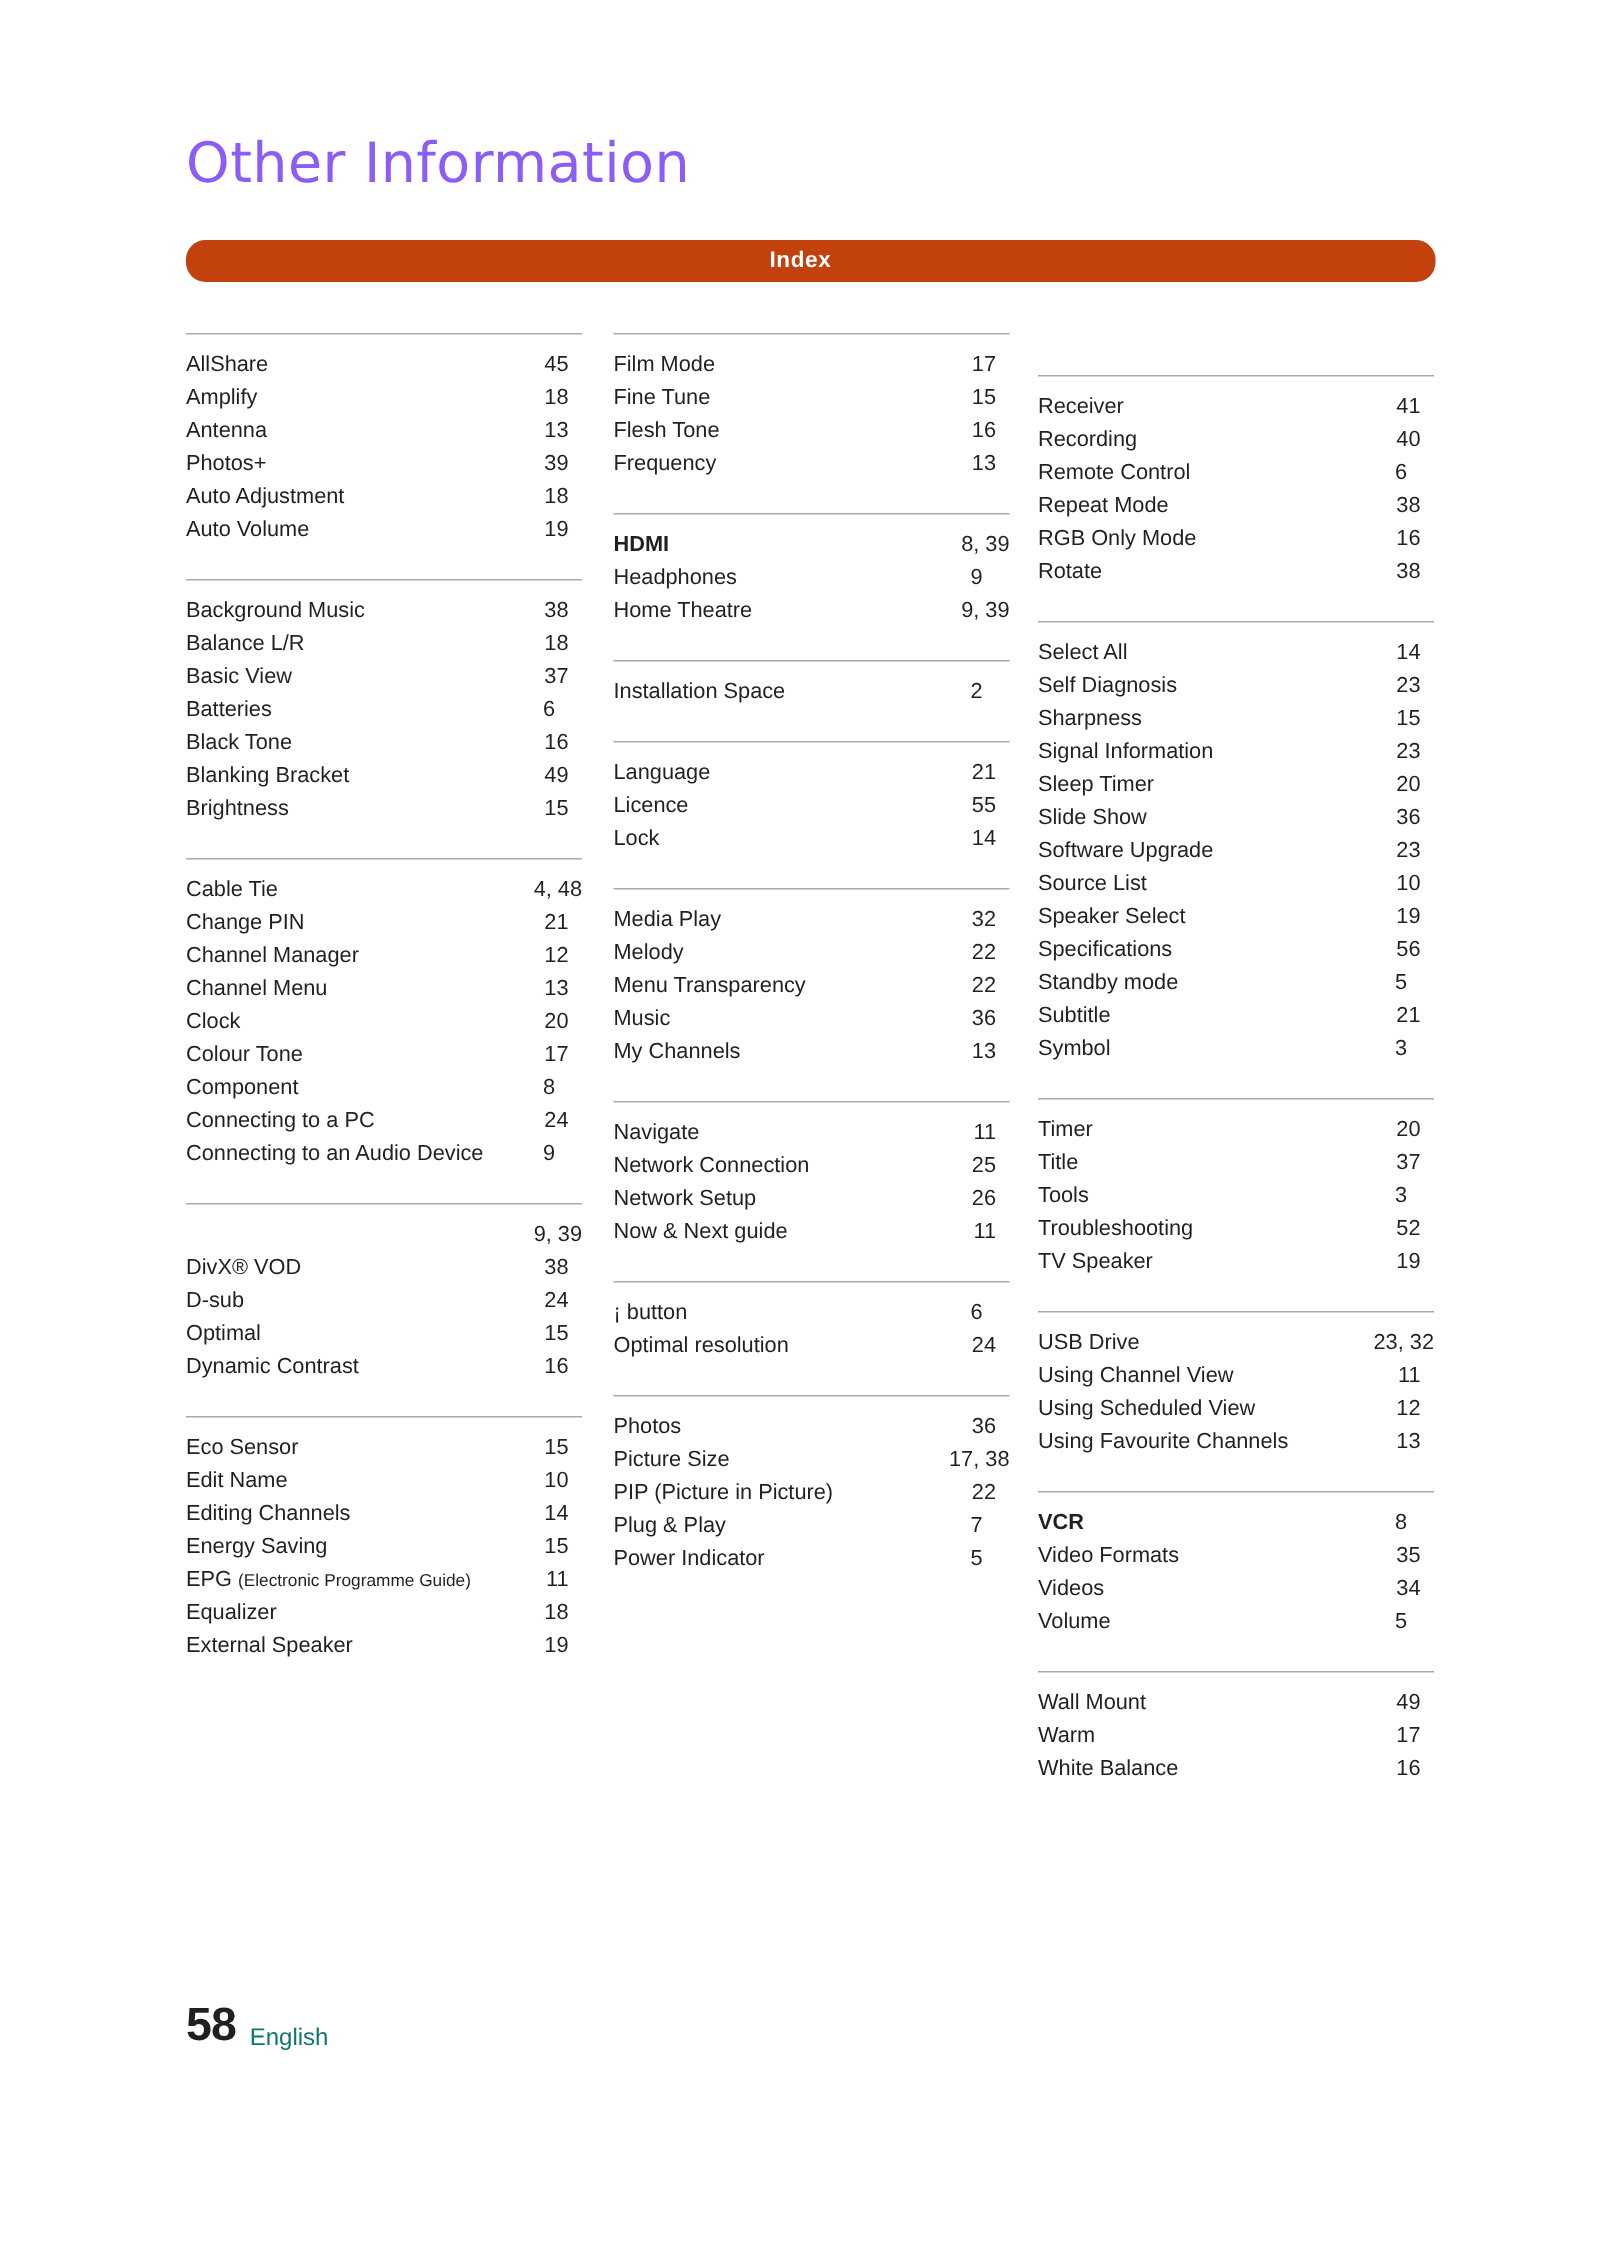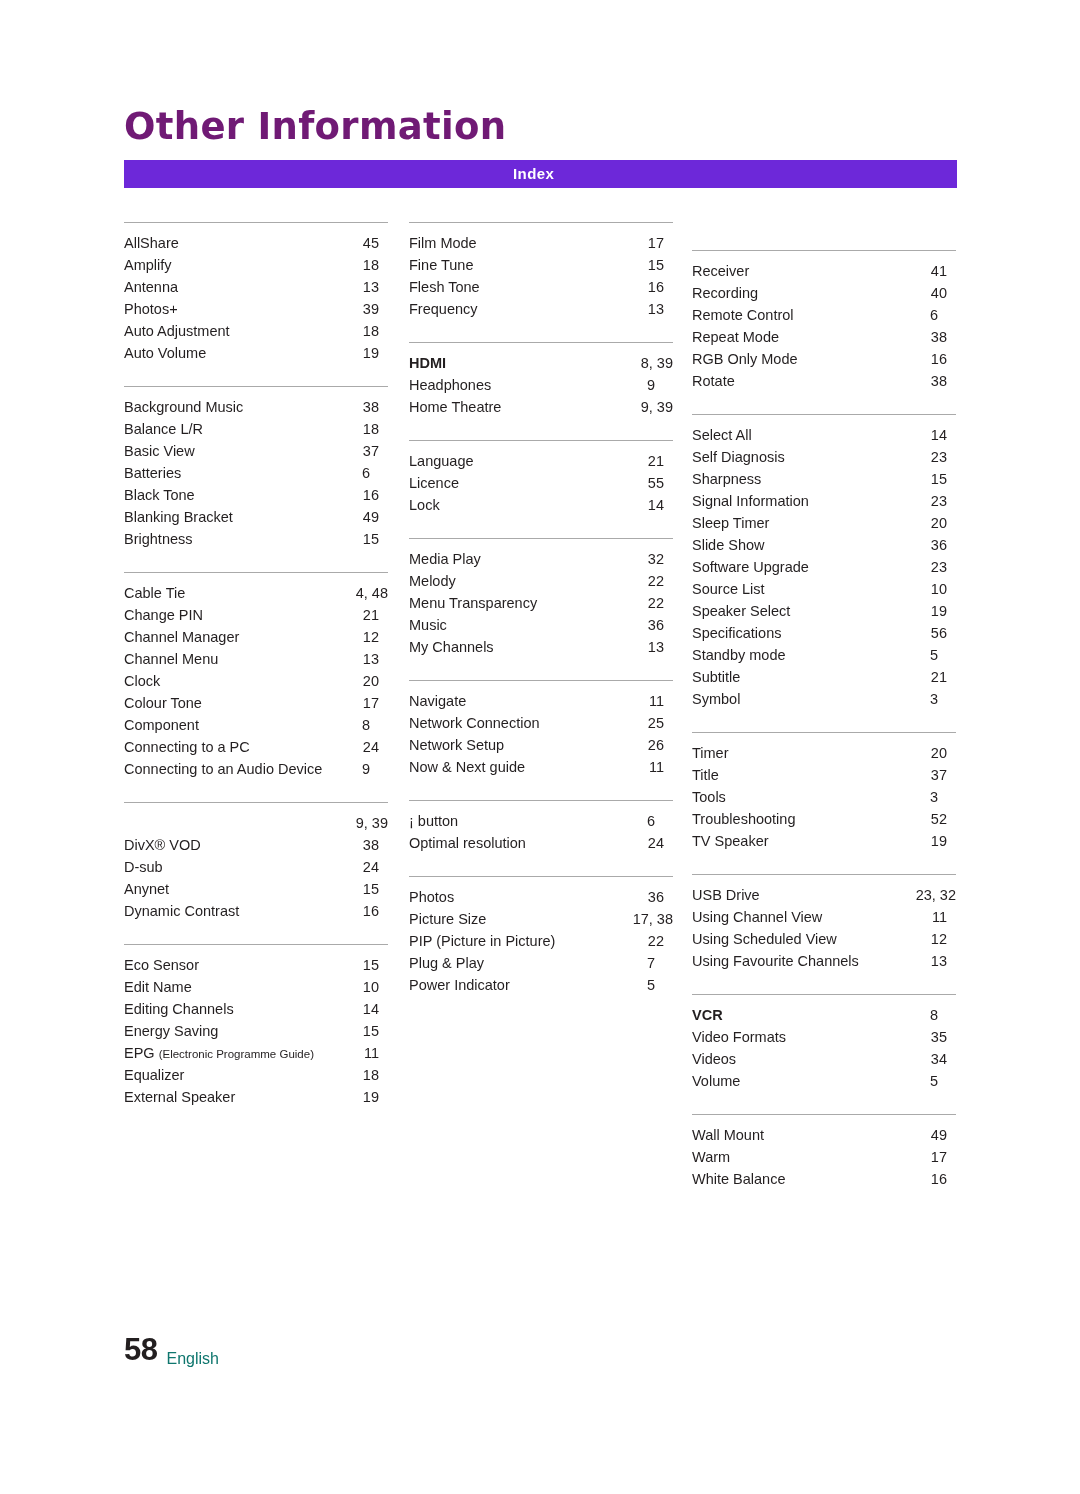--- a/index.html
+++ b/index.html
@@ -17,34 +17,35 @@
   }
   .page {
     position: absolute;
     left: 0; top: 0;
     width: 1080px;
     height: 1494px;
   }
   .page-title {
     position: absolute;
     left: 124px;
-    top: 105px;
+    top: 87px;
     font-size: 37px;
-    font-weight: 700;
+    font-weight: 400;
     letter-spacing: 0.3px;
-    color: #701a75;
+    color: #8b5cf6;
     font-family: "DejaVu Sans", sans-serif;
   }
   .index-bar {
     position: absolute;
     left: 124px;
     top: 160px;
     width: 833px;
     height: 28px;
-    background: #6d28d9;
+    background: #c2410c;
+    border-radius: 13px;
   }
   .index-bar .label {
     position: absolute;
     left: 389px;
     top: 5px;
     color: #ffffff;
     font-size: 15px;
     font-weight: bold;
     letter-spacing: 0.4px;
   }
@@ -171,21 +172,21 @@
             <div class="entry"><span class="name">Connecting to an Audio Device</span><span class="pg w1">9</span></div>
           </div>
           <div class="spacer"></div>
         </div>
         <div class="group">
           <div class="rule"></div>
           <div class="entries">
             <div class="entry"><span class="name"></span><span class="pg w3">9, 39</span></div>
             <div class="entry"><span class="name">DivX® VOD</span><span class="pg w2">38</span></div>
             <div class="entry"><span class="name">D-sub</span><span class="pg w2">24</span></div>
-            <div class="entry"><span class="name">Anynet</span><span class="pg w2">15</span></div>
+            <div class="entry"><span class="name">Optimal</span><span class="pg w2">15</span></div>
             <div class="entry"><span class="name">Dynamic Contrast</span><span class="pg w2">16</span></div>
           </div>
           <div class="spacer"></div>
         </div>
         <div class="group">
           <div class="rule"></div>
           <div class="entries">
             <div class="entry"><span class="name">Eco Sensor</span><span class="pg w2">15</span></div>
             <div class="entry"><span class="name">Edit Name</span><span class="pg w2">10</span></div>
             <div class="entry"><span class="name">Editing Channels</span><span class="pg w2">14</span></div>
@@ -207,20 +208,27 @@
             <div class="entry"><span class="name">Frequency</span><span class="pg w2">13</span></div>
           </div>
           <div class="spacer"></div>
         </div>
         <div class="group">
           <div class="rule"></div>
           <div class="entries">
             <div class="entry"><span class="name" style="font-weight: bold;">HDMI</span><span class="pg w3">8, 39</span></div>
             <div class="entry"><span class="name">Headphones</span><span class="pg w1">9</span></div>
             <div class="entry"><span class="name">Home Theatre</span><span class="pg w3">9, 39</span></div>
+          </div>
+          <div class="spacer"></div>
+        </div>
+        <div class="group">
+          <div class="rule"></div>
+          <div class="entries">
+            <div class="entry"><span class="name">Installation Space</span><span class="pg w1">2</span></div>
           </div>
           <div class="spacer"></div>
         </div>
         <div class="group">
           <div class="rule"></div>
           <div class="entries">
             <div class="entry"><span class="name">Language</span><span class="pg w2">21</span></div>
             <div class="entry"><span class="name">Licence</span><span class="pg w2">55</span></div>
             <div class="entry"><span class="name">Lock</span><span class="pg w2">14</span></div>
           </div>

